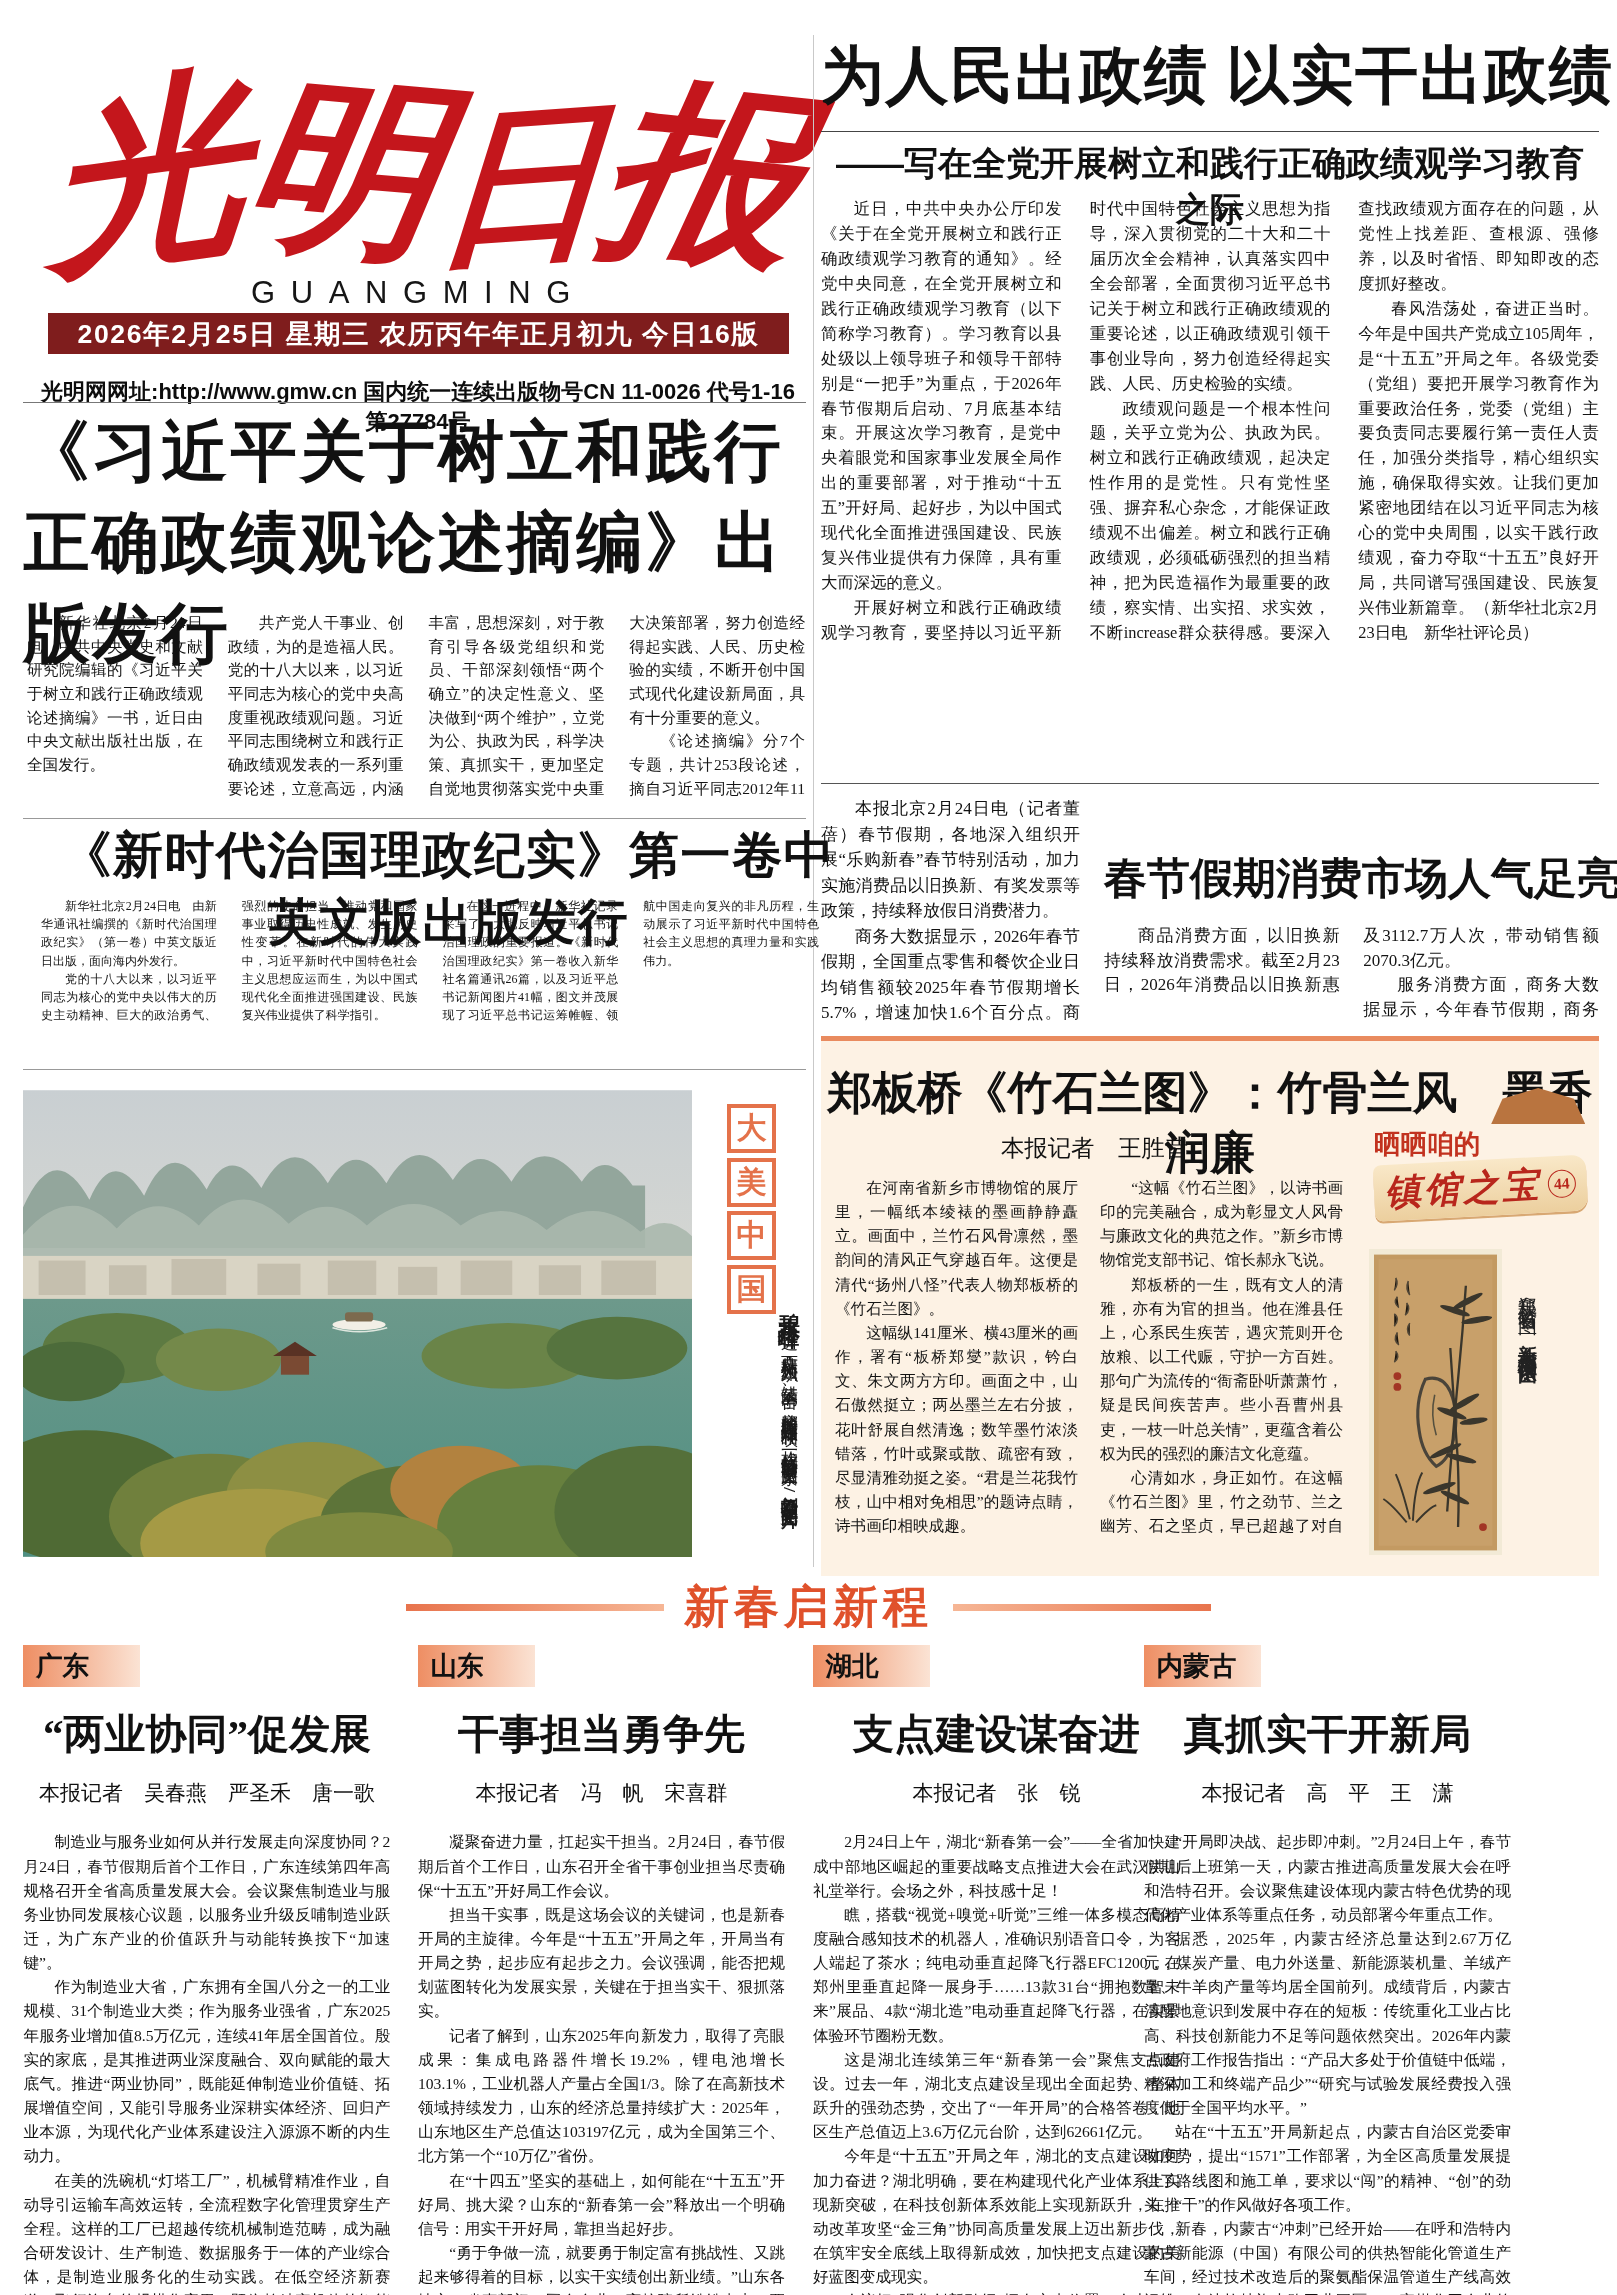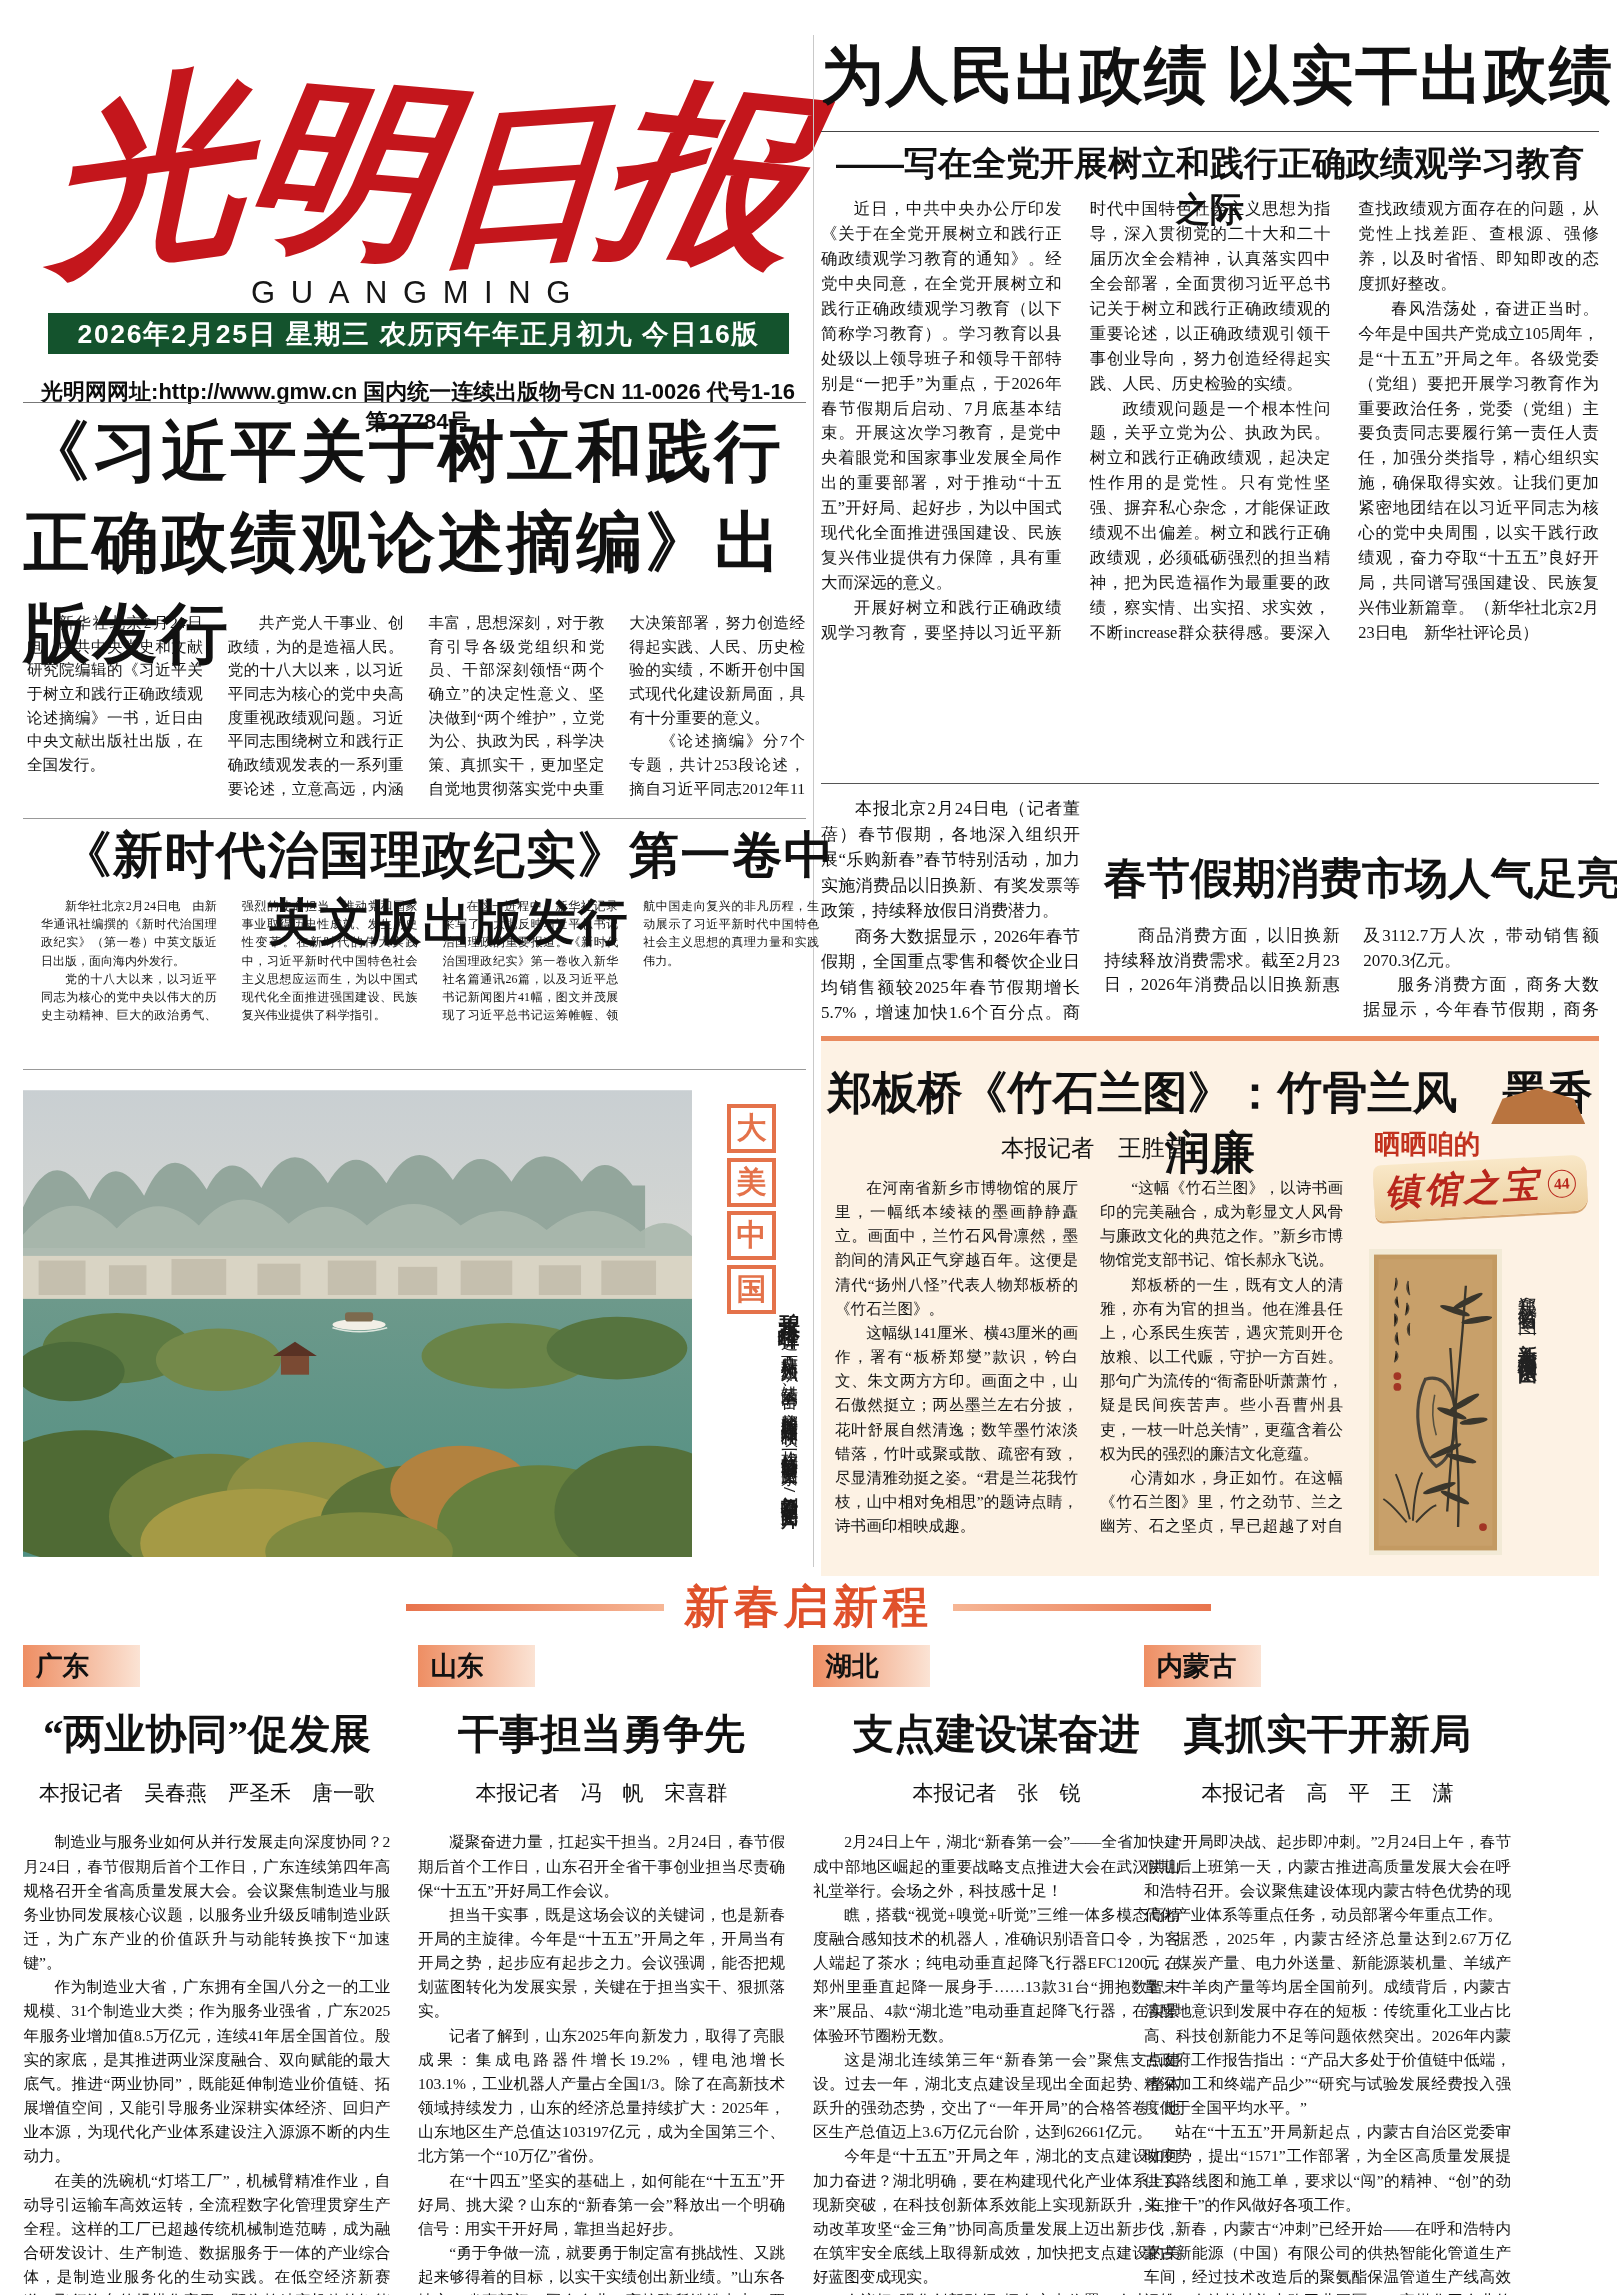--- a/index.html
+++ b/index.html
@@ -12,21 +12,21 @@
   #masthead{left:47px;top:7.8px;width:742px;height:266px;color:#c4161c;
             font-family:"Liberation Serif",serif;font-style:italic;font-weight:bold;
             display:flex;align-items:flex-end;justify-content:space-between;}
   #masthead span{display:inline-block;line-height:1;}
   #masthead span:nth-child(1){font-size:199px;transform:rotate(-8deg) skewX(-6deg);}
   #masthead span:nth-child(2){font-size:191px;transform:rotate(5deg) skewX(-4deg) translateY(-9.4px);}
   #masthead span:nth-child(3){font-size:168px;transform:rotate(-4deg) skewX(-8deg) translateY(-4.7px);}
   #masthead span:nth-child(4){font-size:195px;transform:rotate(6deg) skewX(-5deg);}
   #romanized{left:180px;top:275px;width:477px;text-align:center;font-family:"Liberation Sans",sans-serif;
              font-size:31px;letter-spacing:15.6px;color:#161616;}
-  #datebar{left:48px;top:313px;width:741px;height:41px;background:#14532d;color:#fff;
+  #datebar{left:48px;top:313px;width:741px;height:41px;background:#7f1d1d;color:#fff;
            display:flex;align-items:center;justify-content:center;font-weight:bold;
            font-size:26.6px;font-family:"Liberation Sans",sans-serif;letter-spacing:1.6px;}
   #infoline{left:31px;top:361px;width:774px;text-align:center;font-weight:bold;font-size:22px;
             font-family:"Liberation Sans",sans-serif;color:#0d0d0d;margin-top:16px;}
   
   .body-cols p{margin:0 0 0;text-indent:2em;text-align:justify;}
   .body-cols{font-size:16.4px;line-height:1.52;color:#141414;overflow:hidden;}
   
   #lead-title{left:821px;top:33px;width:778px;text-align:center;font-size:63px;font-weight:900;
               letter-spacing:1.6px;white-space:nowrap;}

